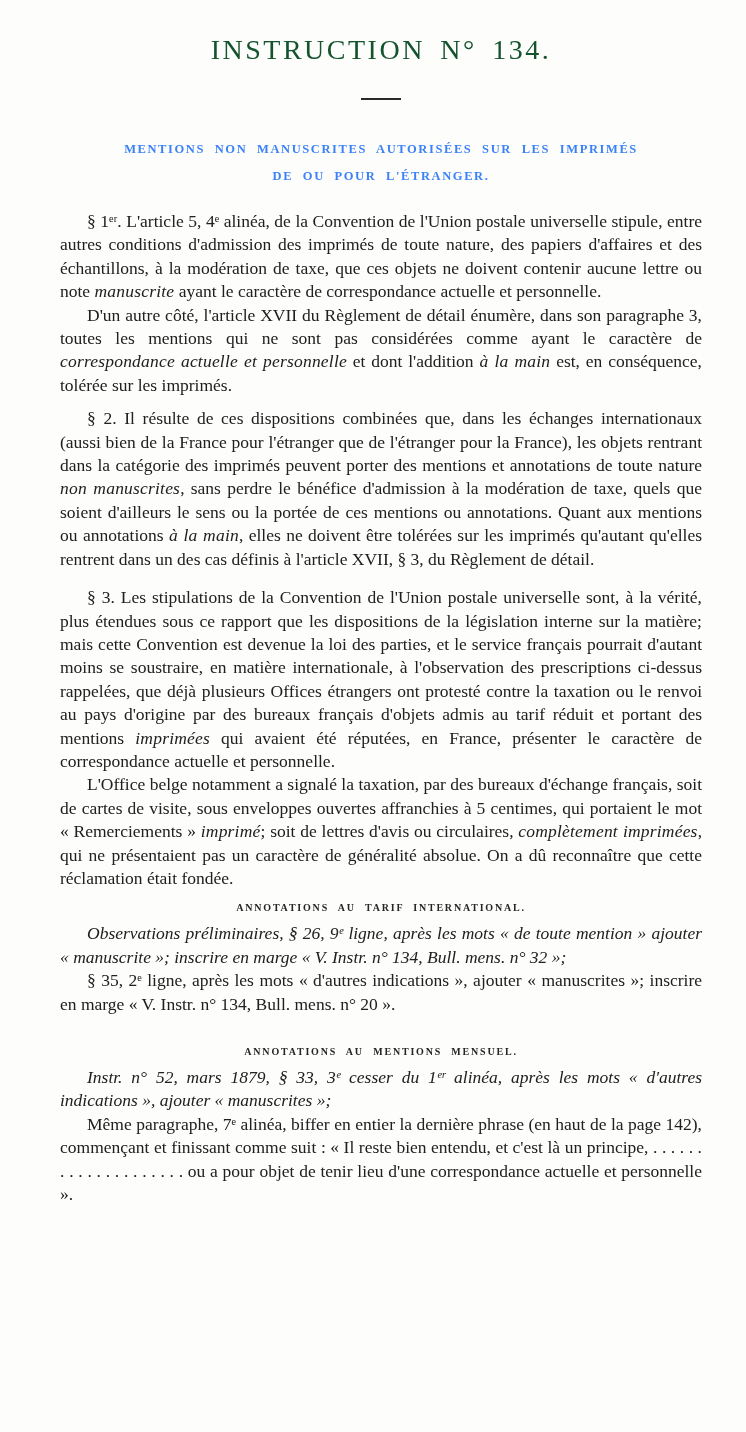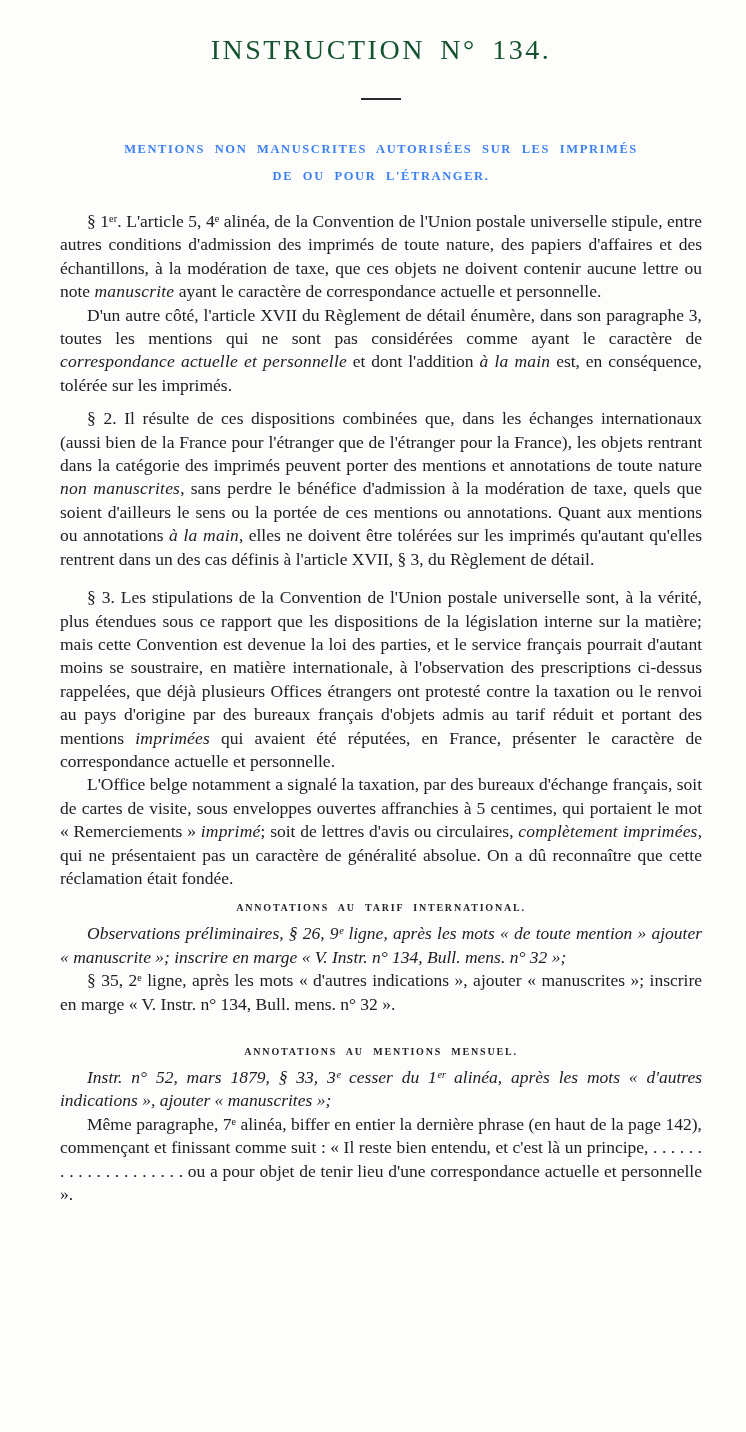--- a/index.html
+++ b/index.html
@@ -97,21 +97,21 @@
 
     <p class="para gap-md">§ 3. Les stipulations de la Convention de l'Union postale universelle sont, à la vérité, plus étendues sous ce rapport que les dispositions de la législation interne sur la matière; mais cette Convention est devenue la loi des parties, et le service français pourrait d'autant moins se soustraire, en matière internationale, à l'observation des prescriptions ci-dessus rappelées, que déjà plusieurs Offices étrangers ont protesté contre la taxation ou le renvoi au pays d'origine par des bureaux français d'objets admis au tarif réduit et portant des mentions <i>imprimées</i> qui avaient été réputées, en France, présenter le caractère de correspondance actuelle et personnelle.</p>
 
     <p class="para">L'Office belge notamment a signalé la taxation, par des bureaux d'échange français, soit de cartes de visite, sous enveloppes ouvertes affranchies à 5 centimes, qui portaient le mot « Remerciements » <i>imprimé</i>; soit de lettres d'avis ou circulaires, <i>complètement imprimées</i>, qui ne présentaient pas un caractère de généralité absolue. On a dû reconnaître que cette réclamation était fondée.</p>
 
 
     <h2 class="section-heading heading-tarif">ANNOTATIONS AU TARIF INTERNATIONAL.</h2>
 
     <p class="para after-heading">Observations préliminaires, § 26, 9ᵉ ligne, après les mots « de toute mention » ajouter « manuscrite »; inscrire en marge « V. Instr. n° 134, Bull. mens. n° 32 »;</p>
 
-    <p class="para">§ 35, 2ᵉ ligne, après les mots « d'autres indications », ajouter « manuscrites »; inscrire en marge « V. Instr. n° 134, Bull. mens. n° 32 ».</p>
+    <p class="para">§ 35, 2ᵉ ligne, après les mots « d'autres indications », ajouter « manuscrites »; inscrire en marge « V. Instr. n° 134, Bull. mens. n° 20 ».</p>
 
     <h2 class="section-heading heading-bulletin">ANNOTATIONS AU MENTIONS MENSUEL.</h2>
 
     <p class="para after-heading">Instr. n° 52, mars 1879, § 33, 3ᵉ cesser du 1ᵉʳ alinéa, après les mots « d'autres indications », ajouter « manuscrites »;</p>
 
     <p class="para">Même paragraphe, 7ᵉ alinéa, biffer en entier la dernière phrase (en haut de la page 142), commençant et finissant comme suit : « Il reste bien entendu, et c'est là un principe, . . . . . . . . . . . . . .   . . . . . .  ou a pour objet de tenir lieu d'une correspondance actuelle et personnelle ».</p>
 
   </div>
 </div>
 

